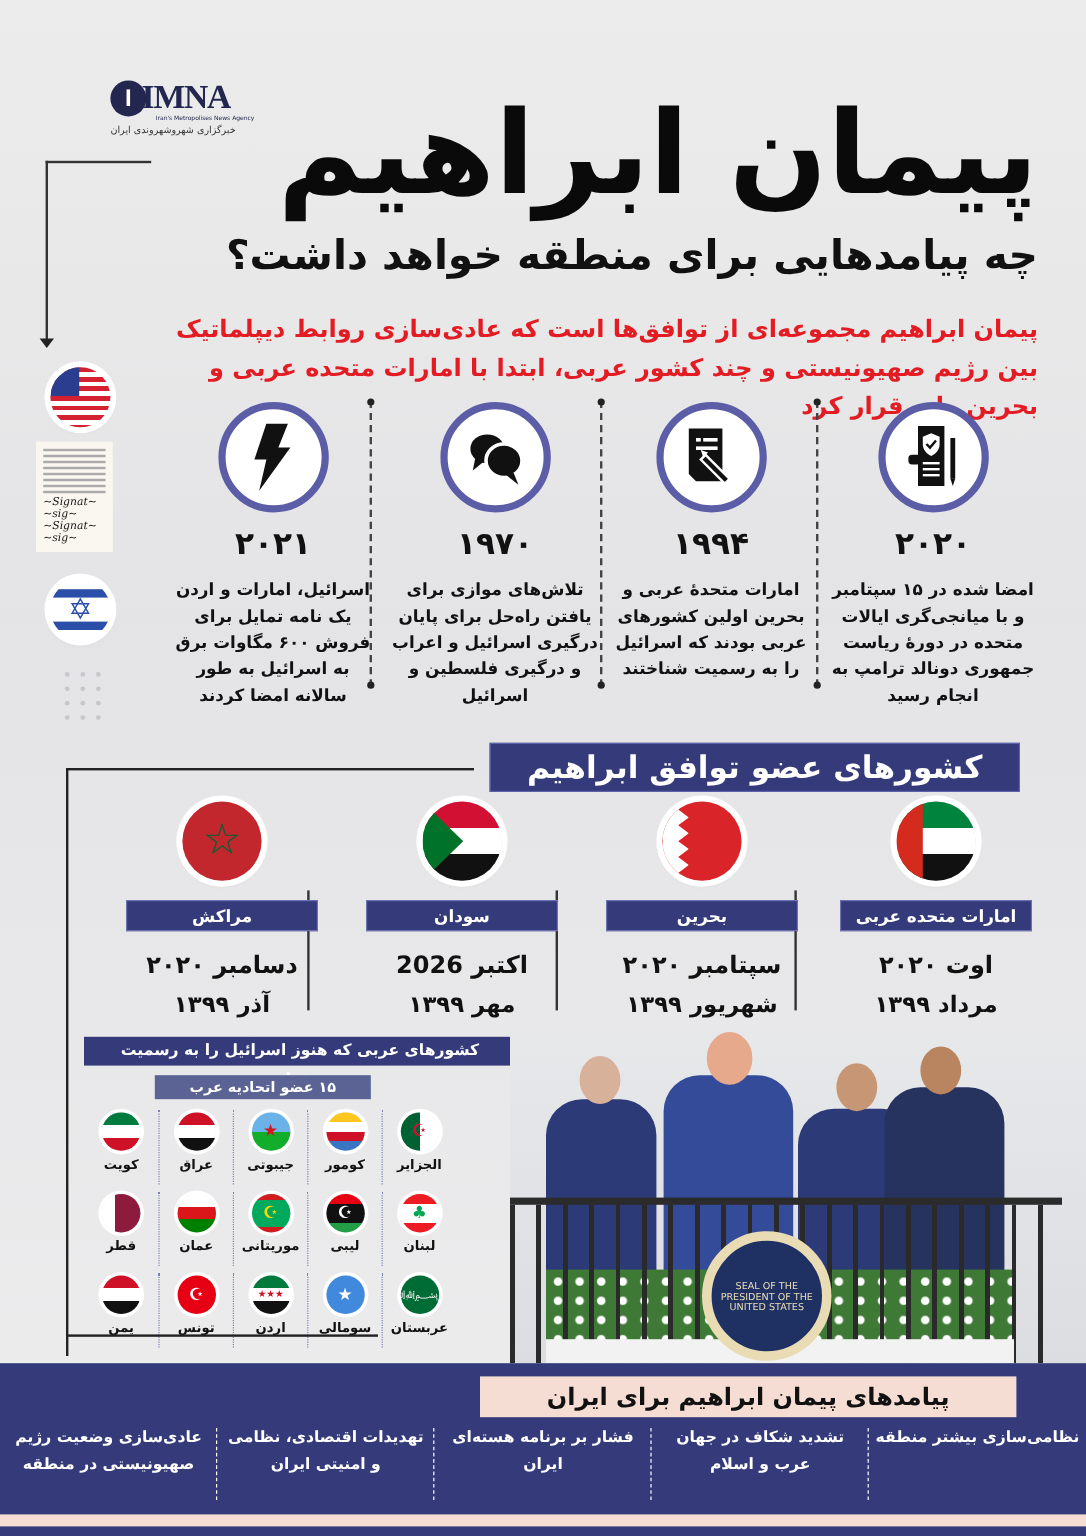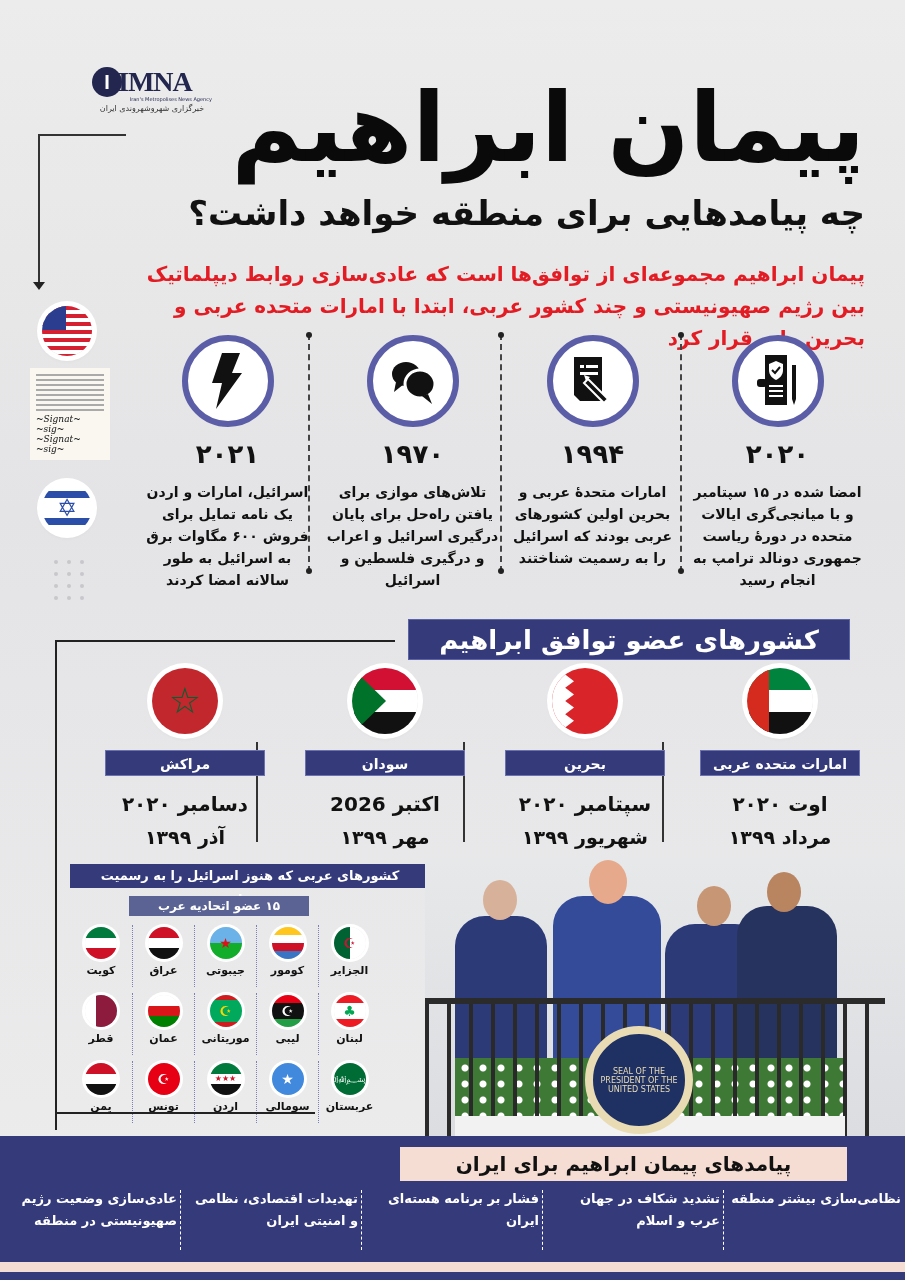--- a/index.html
+++ b/index.html
@@ -12,38 +12,38 @@
     color: #111;
   }
   .abs { position: absolute; }
 
   
   #logo { left: 92px; top: 66px; width: 120px; height: 62px; direction: ltr; }
   #logo .mark { display: flex; align-items: center; }
   #logo .circle { width: 30px; height: 30px; border-radius: 50%; background: #23264f; color: #fff; font-weight: bold; font-size: 20px; display: flex; align-items: center; justify-content: center; font-family: "Liberation Sans", sans-serif; }
   #logo .letters { font-family: Liberation Serif, serif; font-weight: bold; font-size: 28px; color: #23264f; letter-spacing: -1px; margin-left: -4px; }
   #logo .tag { font-size: 5px; color: #23264f; text-align: right; margin-top: -2px; }
-  #logo .sub { font-size: 8px; color: #333; direction: rtl; text-align: center; margin-top: 2px; }
+  #logo .sub { font-size: 8px; color: #333; direction: rtl; text-align: left; margin-top: 2px; }
 
   
   #main-title { right: 40px; top: 80px; font-size: 96px; font-weight: 900; font-family: "DejaVu Sans", sans-serif; line-height: 1; letter-spacing: -2px; color: #0a0a0a; }
   #subtitle { right: 40px; top: 196px; font-size: 34px; font-weight: bold; line-height: 1; color: #111; }
   #intro { right: 40px; top: 258px; width: 740px; font-size: 20px; font-weight: bold; color: #e31b23; line-height: 32px; text-align: right; }
 
   
   #connector-h { left: 38px; top: 134px; width: 88px; height: 2px; background: #333; }
   #connector-v { left: 38px; top: 134px; width: 2px; height: 150px; background: #333; }
   #connector-arrow { left: 33px; top: 282px; width: 0; height: 0; border-left: 6px solid transparent; border-right: 6px solid transparent; border-top: 8px solid #222; }
 
   
   .flag-round { border-radius: 50%; overflow: hidden; box-shadow: 0 0 0 5px #fff, 0 2px 6px rgba(0,0,0,.15); }
   #us-flag { left: 42px; top: 306px; width: 50px; height: 50px;
     background: repeating-linear-gradient(180deg, #d42030 0 4px, #fff 4px 8px); }
   #us-flag .canton { position: absolute; left: 0; top: 0; width: 24px; height: 24px; background: #2a3d8f; }
-  #letter { left: 30px; top: 368px; width: 80px; height: 92px; background: #faf7f0; padding: 6px; direction: ltr; }
+  #letter { left: 30px; top: 368px; width: 64px; height: 92px; background: #faf7f0; padding: 6px; direction: ltr; }
   #letter .line { height: 2px; background: #aaa; margin-bottom: 3px; }
   #letter .sig { font-family: "DejaVu Serif", serif; font-style: italic; font-size: 9px; color: #111; }
   #israel-flag { left: 42px; top: 483px; width: 50px; height: 50px; background: #fff; }
   #israel-flag .stripe { position: absolute; left: 0; width: 100%; height: 7px; background: #2b4ea8; }
   #israel-flag .star { position: absolute; left: 0; width: 100%; top: 11px; text-align: center; color: #2b4ea8; font-size: 24px; line-height: 28px; }
   #dots { left: 54px; top: 560px; width: 30px; display: grid; grid-template-columns: repeat(3, 4px); gap: 8px 9px; }
   #dots span { width: 4px; height: 4px; border-radius: 50%; background: #c8c8cc; }
 
   
   .tl-col { top: 335px; width: 175px; text-align: center; }
@@ -91,21 +91,21 @@
   .railing { position: absolute; left: 0; right: 20px; top: 140px; height: 6px; background: #2b2b2b; }
   .bars { position: absolute; left: 0; right: 20px; top: 146px; bottom: 0; background: repeating-linear-gradient(90deg, #2a2a2a 0 4px, transparent 4px 22px); }
   .plants { position: absolute; left: 30px; right: 60px; top: 200px; height: 60px; background: radial-gradient(circle at 10px 10px, #fff 3px, transparent 4px) 0 0/18px 16px, #3e7a35; }
   .planter { position: absolute; left: 30px; right: 60px; bottom: 0; height: 20px; background: #f2f2f2; }
   .seal { position: absolute; left: 160px; top: 168px; width: 108px; height: 108px; border-radius: 50%; background: #1f3163; border: 8px solid #e9dcb4; color: #e9dcb4; font-size: 8px; text-align: center; display: flex; align-items: center; justify-content: center; }
 
   
   #bottom { left: 0; top: 1136px; width: 905px; height: 144px; background: #353b7a; }
   #bottom-title { right: 58px; top: 1147px; width: 447px; height: 34px; background: #f5ddd3; color: #111; font-size: 20px; font-weight: bold; line-height: 34px; text-align: center; }
   #impacts { right: 0; top: 1188px; width: 905px; display: flex; direction: rtl; }
-  .impact { flex: 1; color: #fff; font-size: 13px; font-weight: bold; line-height: 22px; position: relative; padding: 0 4px; }
+  .impact { flex: 1; color: #fff; font-size: 13px; font-weight: bold; text-align: center; line-height: 22px; position: relative; padding: 0 4px; }
   .impact + .impact::before { content: ""; position: absolute; right: 0; top: 2px; height: 60px; border-right: 1px dashed #fff; }
   #bottom-band { left: 0; top: 1262px; width: 905px; height: 10px; background: #f5ddd3; }
 </style>
 </head>
 <body>
 
 <div id="logo" class="abs">
   <div class="mark">
     <span class="circle">I</span>
     <span class="letters">IMNA</span>

